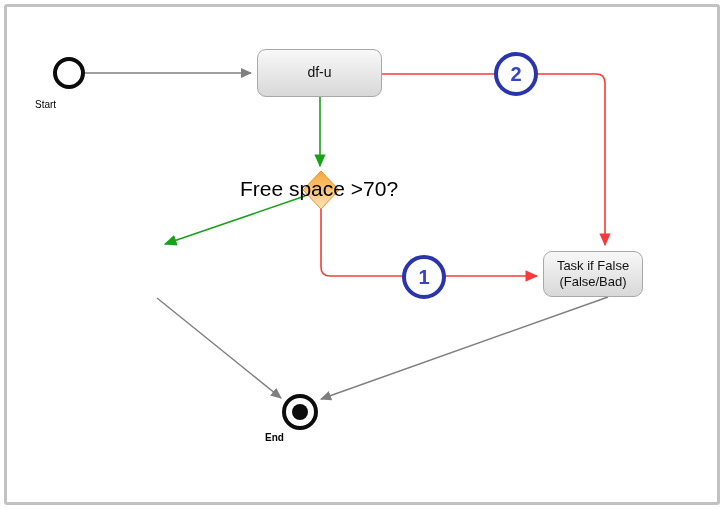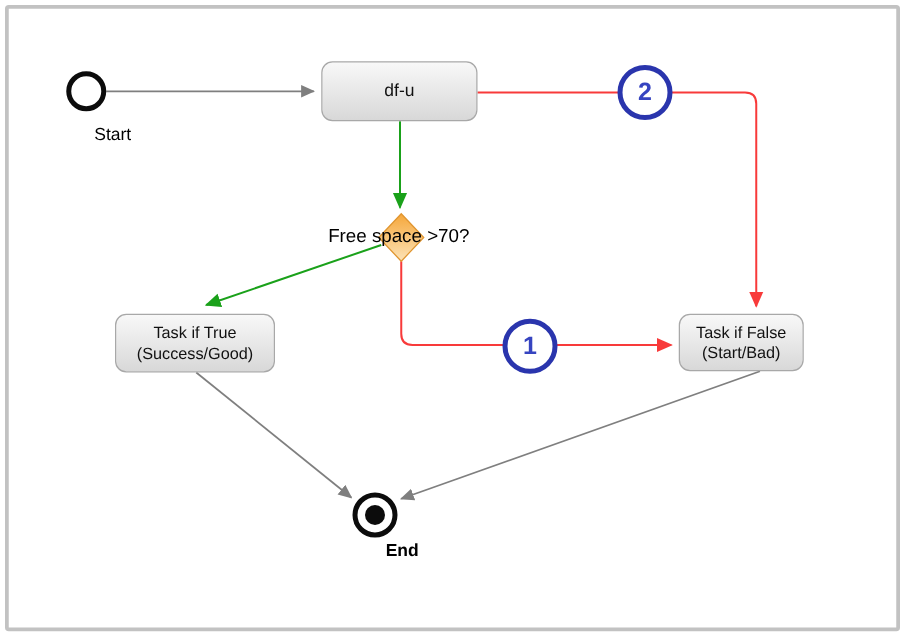--- a/index.html
+++ b/index.html
@@ -37,25 +37,25 @@
     position:absolute; left:53px; top:57px; width:24px; height:24px;
     border:4px solid #0c0c0c; border-radius:50%; background:#fff;
   }
   .circle-end{
     position:absolute; left:282px; top:394px; width:28px; height:28px;
     border:4px solid #0c0c0c; border-radius:50%; background:#fff;
     display:flex; align-items:center; justify-content:center;
   }
   .circle-end .dot{width:16px; height:16px; border-radius:50%; background:#0c0c0c;}
   .terminal-label{
-    position:absolute; width:70px; text-align:right; font-size:14px; color:#000;
+    position:absolute; width:70px; text-align:left; font-size:10px; color:#000;
   }
   .decision-label{
     position:absolute; left:319px; top:189px; transform:translate(-50%,-50%);
-    white-space:nowrap; font-size:15px; color:#000;text-align:right;
+    white-space:nowrap; font-size:21px; color:#000;text-align:right;
   }
   .badge{
     position:absolute; width:36px; height:36px; border-radius:50%;
     border:4px solid var(--badge-border); background:#fff;
     display:flex; align-items:center; justify-content:center;
     font-size:20px; font-weight:bold; color:var(--badge-text);
   }
 </style>
 </head>
 <body>
@@ -93,28 +93,24 @@
 
   <div class="circle-start"></div>
   <div class="terminal-label" style="left:35px; top:99px;">Start</div>
 
   <div class="node single" style="left:257px; top:49px; width:125px; height:48px;">
     <span>df-u</span>
   </div>
 
   <div class="decision-label">Free space &gt;70?</div>
 
-  <div class="node double" style="left:92px; top:251px; width:128px; height:47px;">
-    <span>Task if True</span>
-    <span>(Success/Good)</span>
-  </div>
 
   <div class="node double" style="left:543px; top:251px; width:100px; height:46px;">
     <span>Task if False</span>
-    <span>(Start/Bad)</span>
+    <span>(False/Bad)</span>
   </div>
 
   <div class="badge" style="left:402px; top:255px;">
     <span>1</span>
   </div>
   <div class="badge" style="left:494px; top:52px;">
     <span>2</span>
   </div>
 
   <div class="circle-end">

